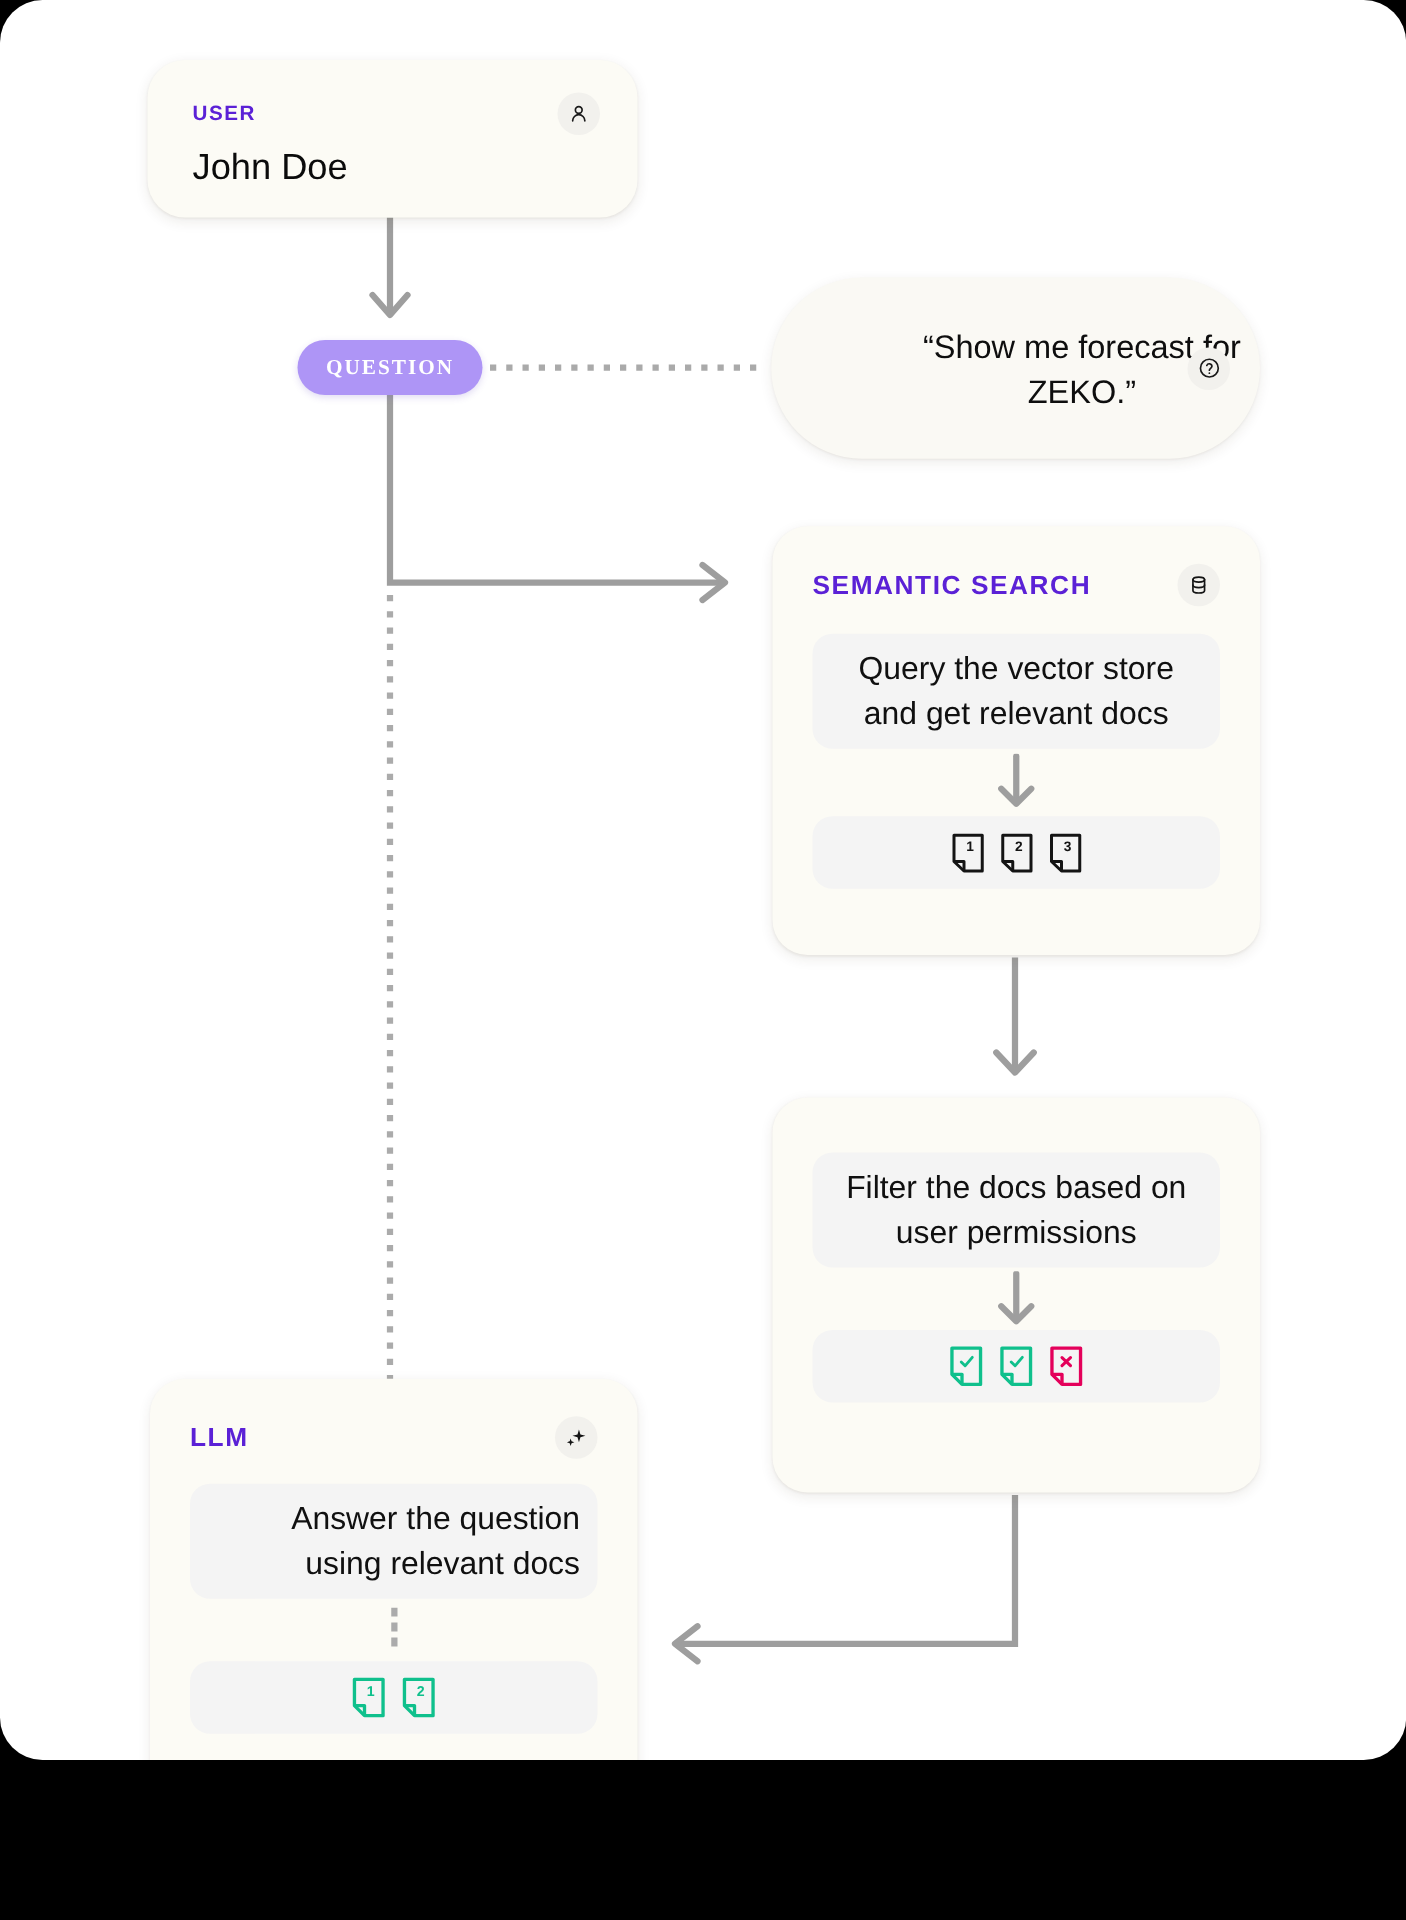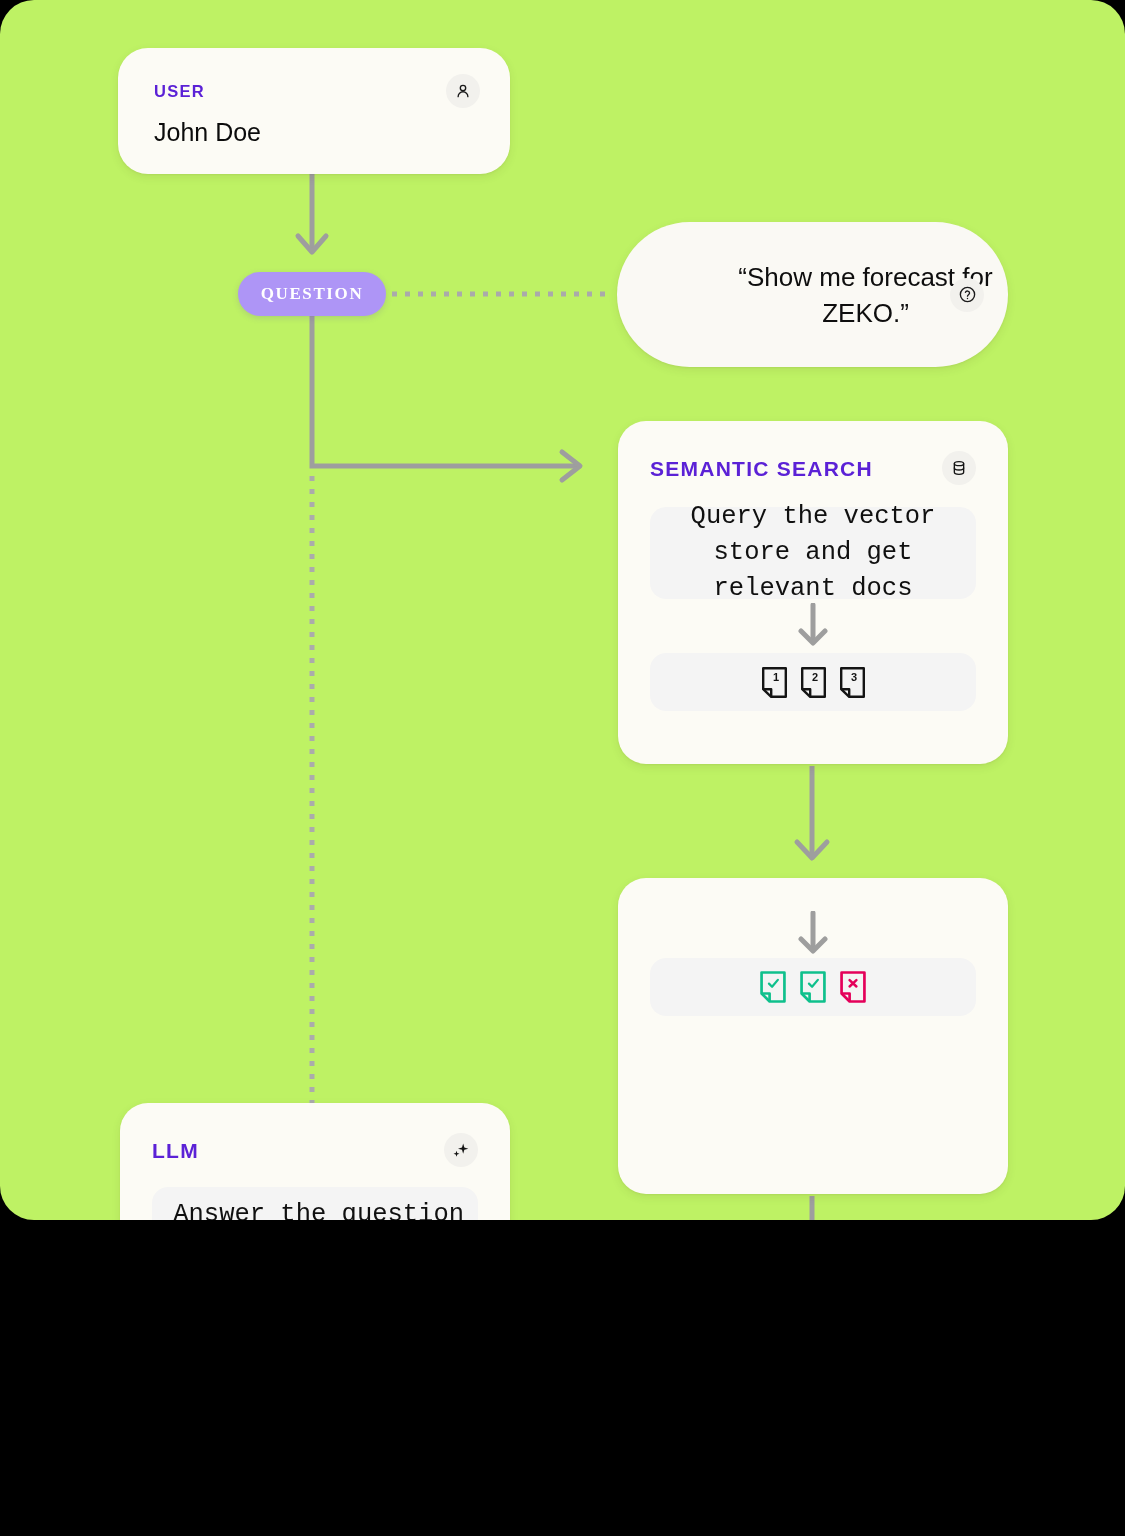--- a/index.html
+++ b/index.html
@@ -10,22 +10,22 @@
   body {
     width: 1125px;
     height: 1536px;
     font-family: "Liberation Sans", sans-serif;
     -webkit-font-smoothing: antialiased;
   }
 
   #canvas {
     position: relative;
     width: 1125px;
-    height: 1220px;
-    background: #bef264;
+    height: 1408px;
+    background: #ffffff;
     border-radius: 34px;
     overflow: hidden;
   }
 
   
   #edges {
     position: absolute;
     left: 0; top: 0;
     width: 1125px;
     height: 1536px;
@@ -72,21 +72,20 @@
     align-items: center;
     justify-content: center;
     text-align: center;
   }
   .panel-text {
     font-size: 25.5px;
     line-height: 36px;
     color: #101010;
     font-weight: 400;
     padding: 0 14px;
-    font-family: Liberation Mono, monospace;
   }
 
   .doc-row {
     background: #F4F4F4;
     border-radius: 16px;
     display: flex;
     align-items: center;
     justify-content: center;
     gap: 12px;
   }
@@ -102,21 +101,21 @@
     left: 118px;
     top: 48px;
     width: 392px;
     height: 126px;
     padding: 26px 30px 0 36px;
     border-radius: 30px;
   }
   #user-card .card-kicker { font-size: 16.5px; }
   #user-name {
     margin-top: 10px;
-    font-size: 25px;
+    font-size: 29px;
     line-height: 1.15;
     color: #0B0B0B;
     font-weight: 400;
   }
 
   
   #question-pill {
     position: absolute;
     left: 238px;
     top: 272px;
@@ -334,20 +333,23 @@
           <path d="M2.2 2.2 h22.6 v28.6 H10.2 L2.2 23.2 Z" fill="none" stroke="#141414" stroke-width="2.4" stroke-linejoin="round"></path>
           <path d="M2.2 23.2 h8 v7.6" fill="none" stroke="#141414" stroke-width="2.4" stroke-linejoin="round"></path>
           <text class="num-label" x="15" y="15" text-anchor="middle" fill="#141414">3</text>
         </svg>
       </span>
     </div>
   </div>
 
   <div class="card" id="fga-card">
 
+    <div class="panel" id="fga-panel">
+      <div class="panel-text">Filter the docs based on user permissions</div>
+    </div>
 
     <div class="step-arrow" id="fga-arrow">
       <svg width="30" height="44" viewBox="0 0 30 44" fill="none" stroke="#9E9E9E" stroke-width="5" stroke-linecap="round" stroke-linejoin="round">
         <path d="M15,2 L15,39"></path>
         <path d="M3,28 L15,40 L27,28"></path>
       </svg>
     </div>
 
     <div class="doc-row" id="fga-docs">
       <span>

